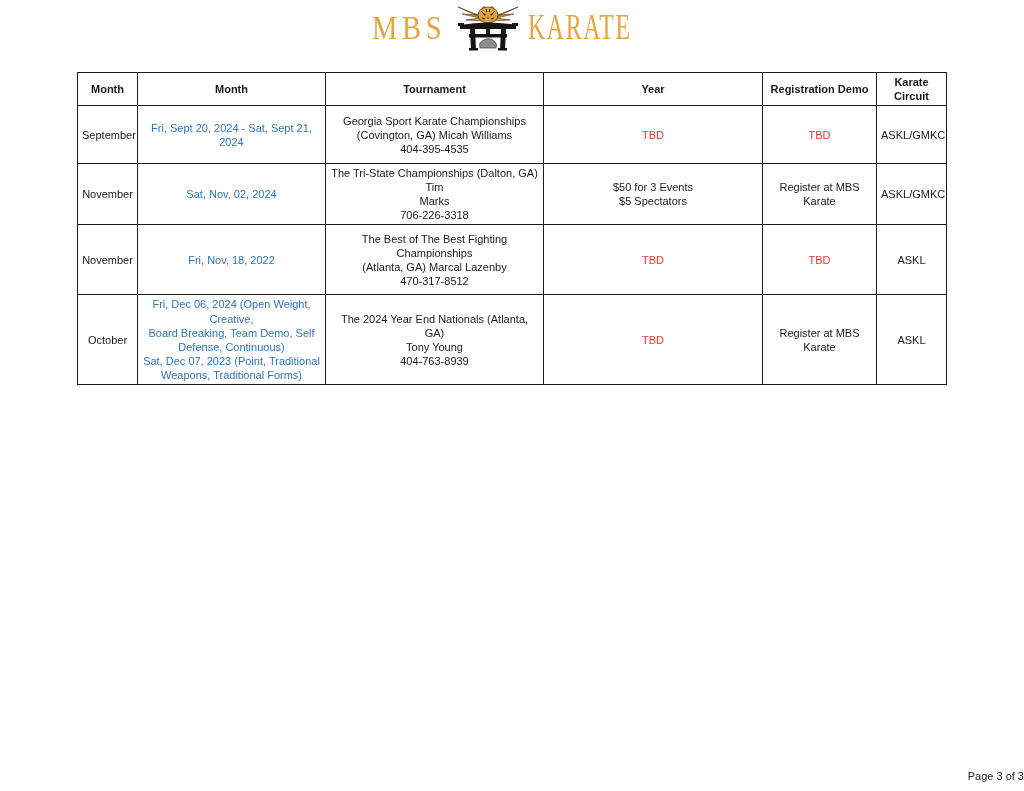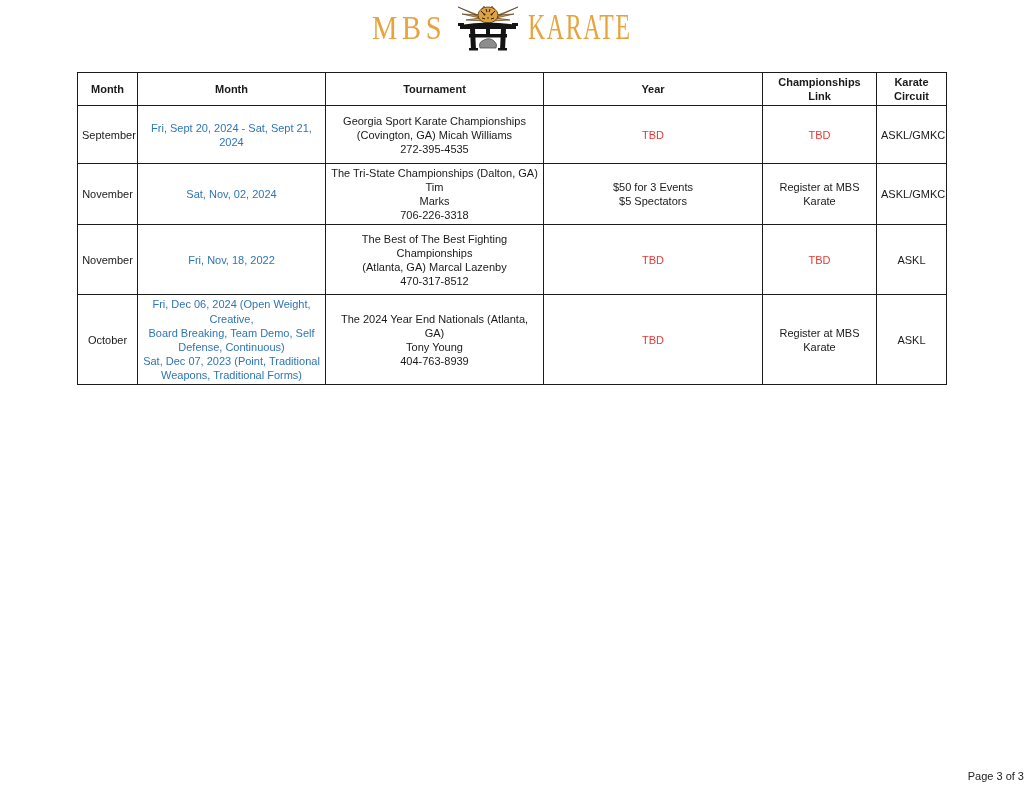--- a/index.html
+++ b/index.html
@@ -86,31 +86,31 @@
       <col style="width:219px">
         <col style="width:114px">
         <col style="width:70px">
     </colgroup>
     <thead>
       <tr>
         <th>Month</th>
         <th>Month</th>
         <th>Tournament</th>
         <th>Year</th>
-        <th>Championships Link</th>
+        <th>Registration Demo</th>
         <th>Karate Circuit</th>
       </tr>
     </thead>
     <tbody>
       <tr>
         <td>September</td>
         <td><span class="date-link">Fri, Sept 20, 2024 - Sat, Sept 21, 2024</span></td>
         <td class="multiline">Georgia Sport Karate Championships
 (Covington, GA) Micah Williams
-272-395-4535</td>
+404-395-4535</td>
         <td><span class="red">TBD</span></td>
         <td><span class="red">TBD</span></td>
         <td>ASKL/GMKC</td>
       </tr>
       <tr>
         <td>November</td>
         <td><span class="date-link">Sat, Nov, 02, 2024</span></td>
         <td class="multiline">The Tri-State Championships (Dalton, GA) Tim
 Marks
 706-226-3318</td>

